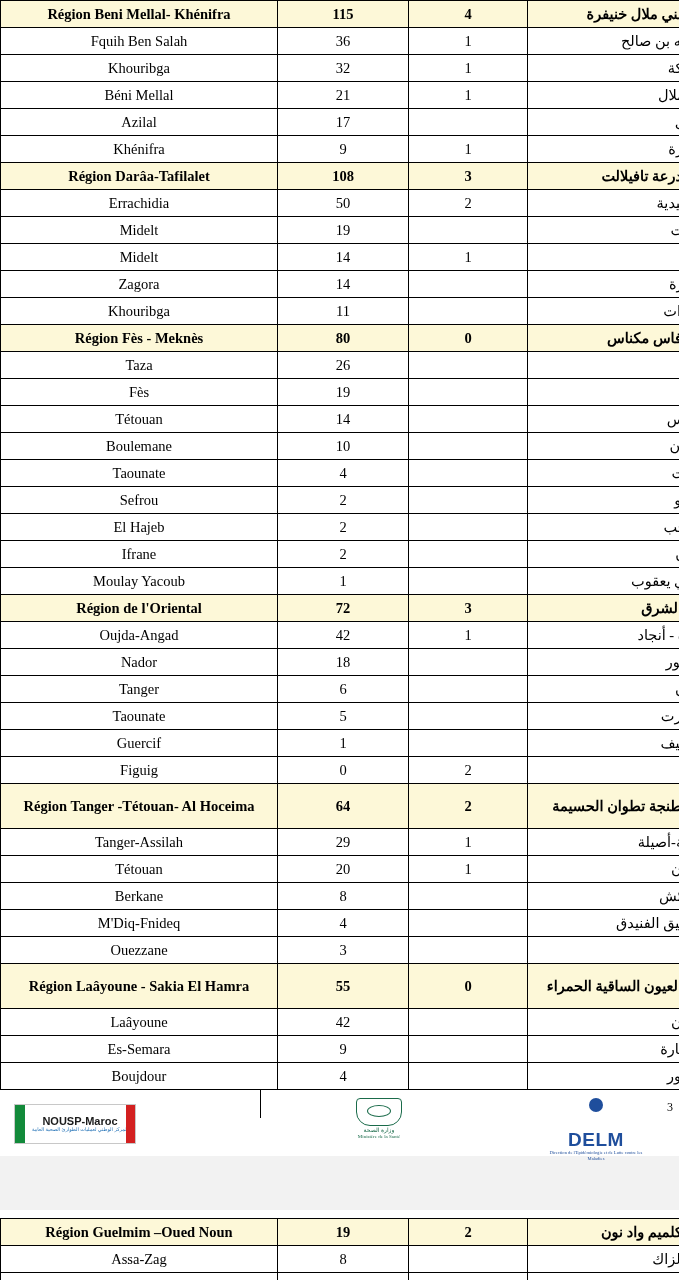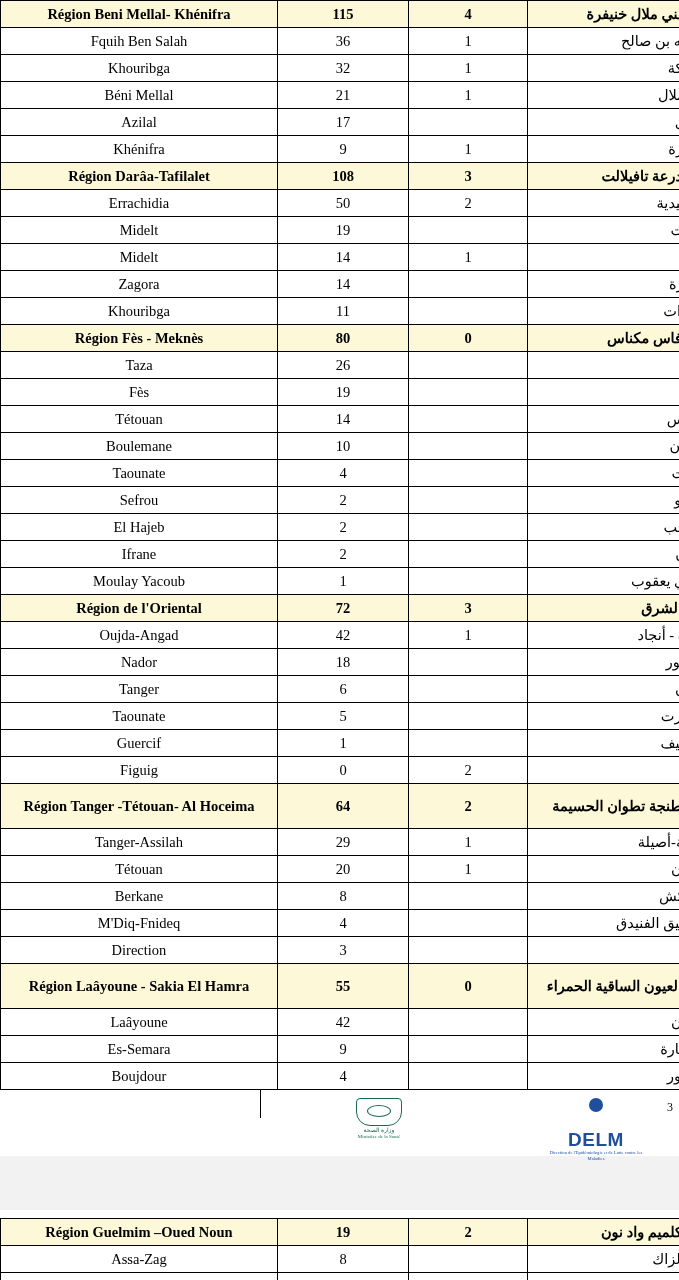--- a/index.html
+++ b/index.html
@@ -411,21 +411,21 @@
           <td class="c-num2"></td>
           <td class="c-ar">العرائش</td>
         </tr>
         <tr class="city">
           <td class="c-name">M'Diq-Fnideq</td>
           <td class="c-num1">4</td>
           <td class="c-num2"></td>
           <td class="c-ar">المضيق الفنيدق</td>
         </tr>
         <tr class="city">
-          <td class="c-name">Direction</td>
+          <td class="c-name">Ouezzane</td>
           <td class="c-num1">3</td>
           <td class="c-num2"></td>
           <td class="c-ar">وزان</td>
         </tr>
         <tr class="region tall">
           <td class="c-name">Région Laâyoune - Sakia El Hamra</td>
           <td class="c-num1">55</td>
           <td class="c-num2">0</td>
           <td class="c-ar">جهة العيون الساقية الحمراء</td>
         </tr>
@@ -446,20 +446,28 @@
           <td class="c-num1">4</td>
           <td class="c-num2"></td>
           <td class="c-ar">بوجدور</td>
         </tr>
       </tbody>
   </table>
 
   <div class="footer">
     <div class="footer-divider"></div>
 
+    <div class="logo-nousp">
+      <div class="green-bar"></div>
+      <div class="nousp-txt">
+        <span>NOUSP-Maroc</span>
+        <span class="nousp-sub">المركز الوطني لعمليات الطوارئ الصحية العامة</span>
+      </div>
+      <div class="red-bar"></div>
+    </div>
 
     <div class="logo-sante">
       <div class="crest"></div>
       <div class="sante-ar">وزارة الصحة</div>
       <div class="sante-fr">Ministère de la Santé</div>
     </div>
 
     <div class="logo-delm">
       <div class="delm-mark"></div>
       <div class="delm-txt">DELM</div>

